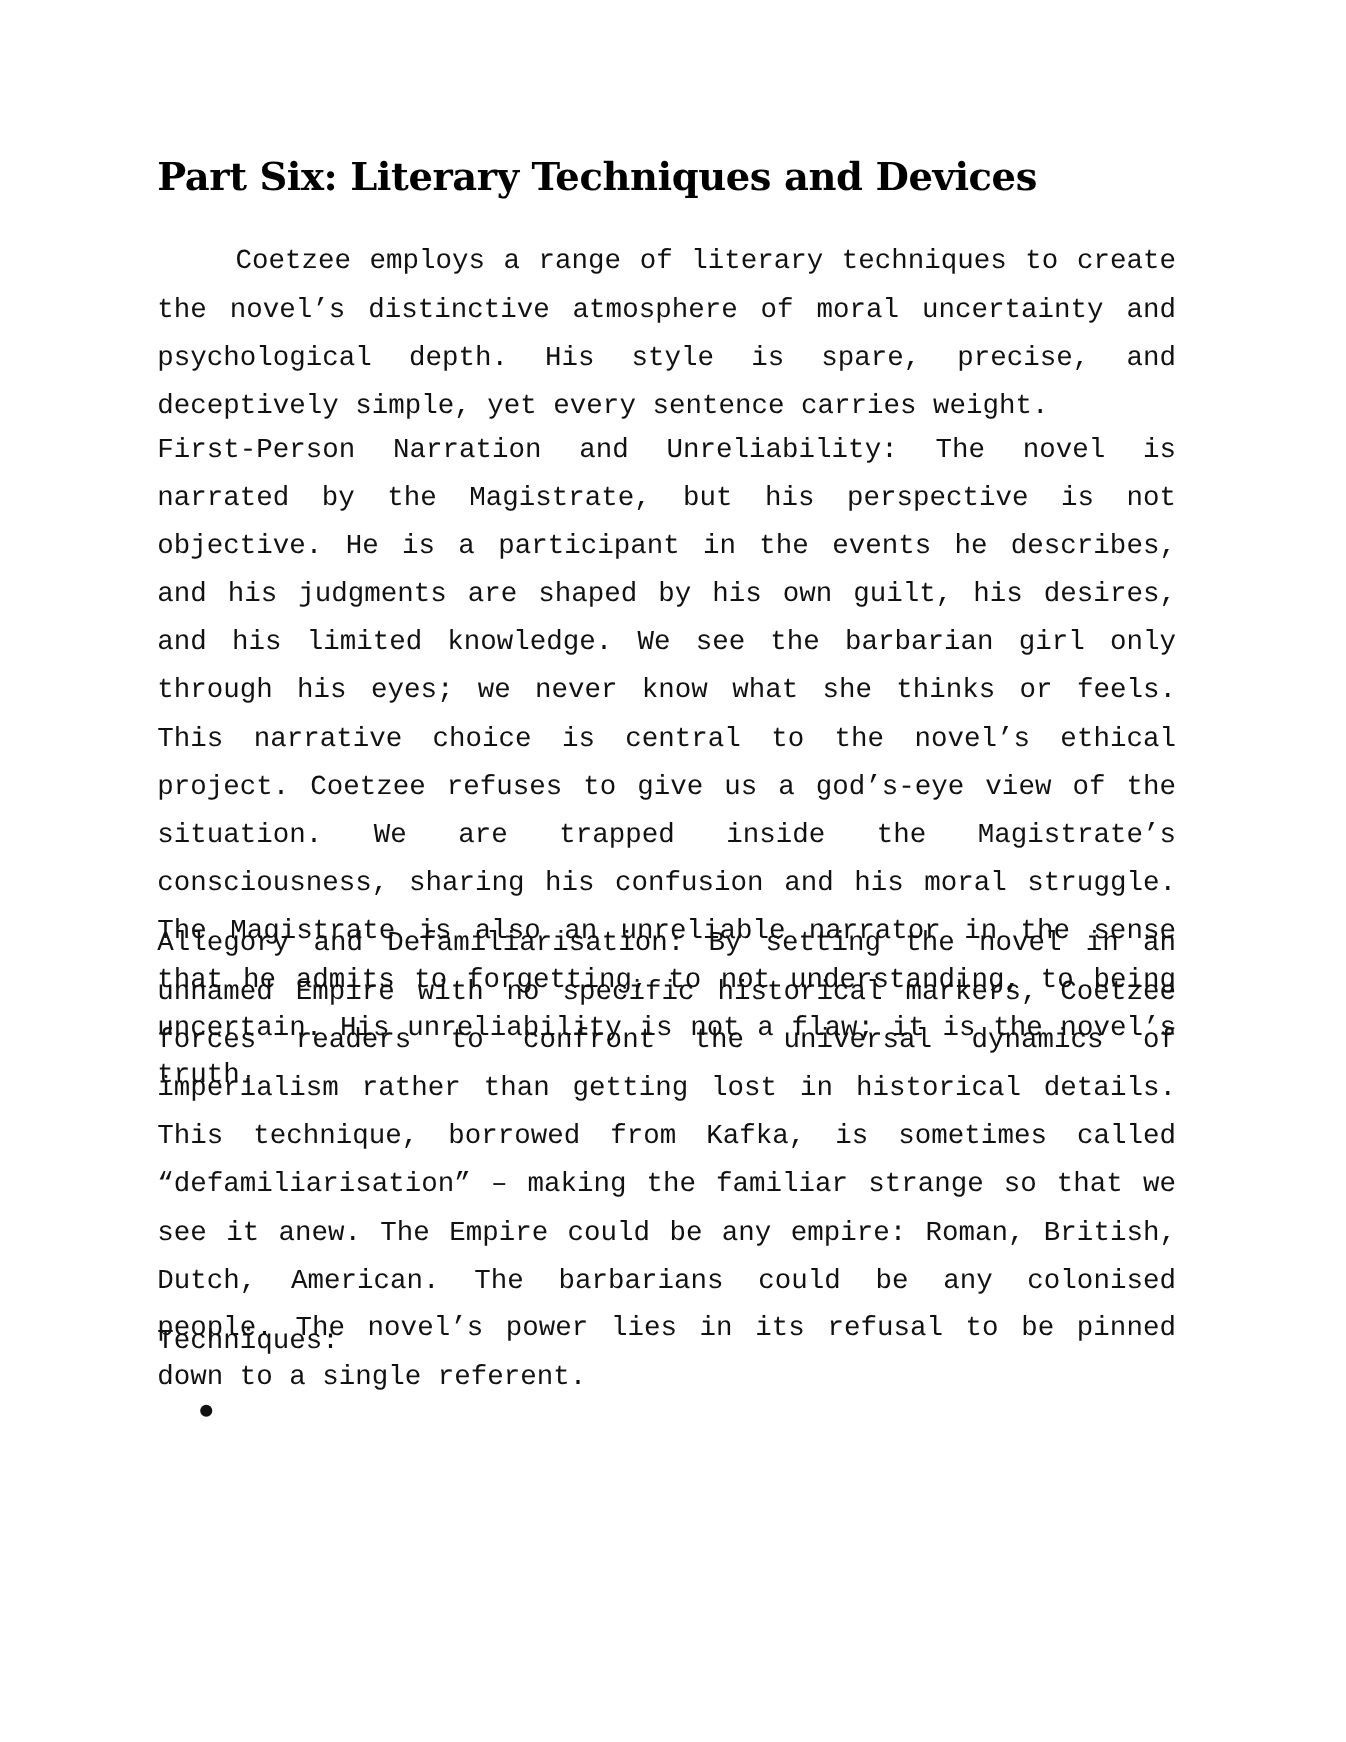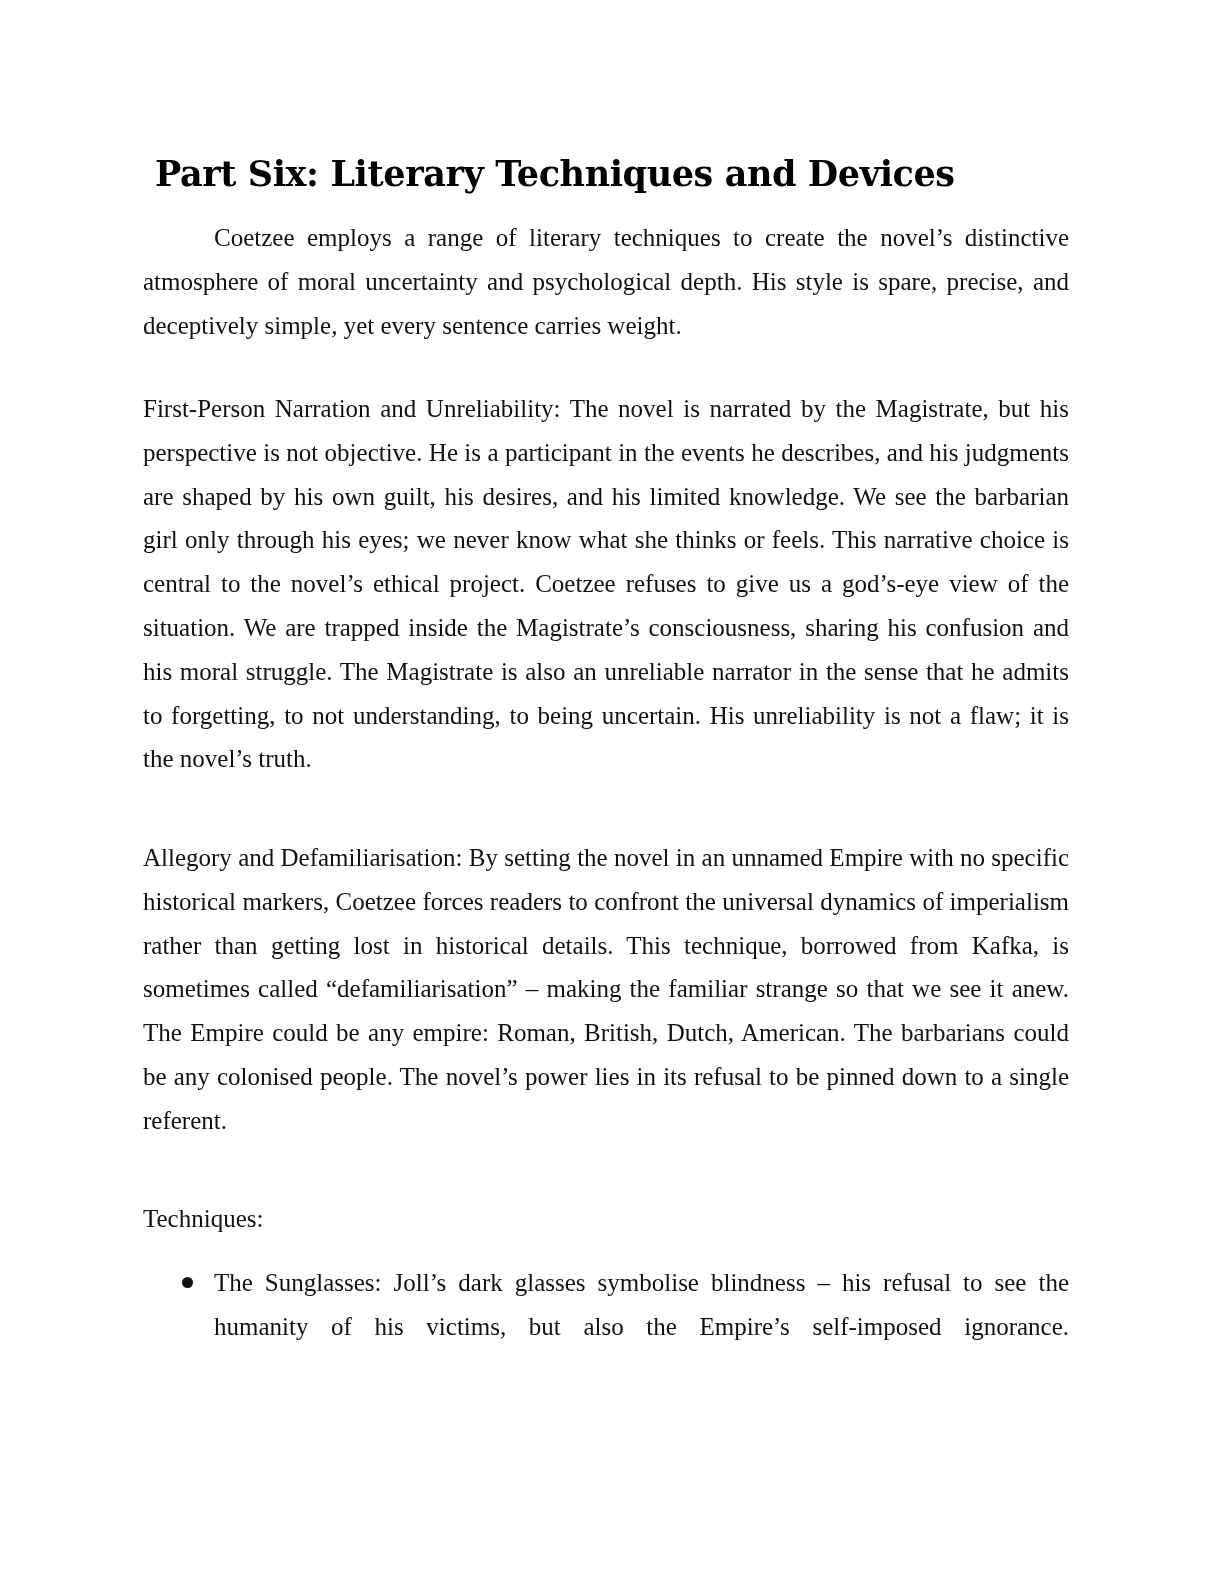--- a/index.html
+++ b/index.html
@@ -18,35 +18,35 @@
     .page {
       position: absolute;
       left: 143px;
       top: 0;
       width: 926px;
     }
     h1 {
       position: absolute;
       top: 138px;
       left: 0;
-      margin: 12px;
+      margin: 0;
       font-family: "DejaVu Serif", serif;
       font-weight: bold;
       font-size: 35px;
       line-height: 48px;
       letter-spacing: -0.4px;
       white-space: nowrap;
       color: #000;
     }
     .body-text {
       position: absolute;
       left: 0;
       width: 926px;
       margin: 0;
-      font-family: Liberation Serif, serif;
+      font-family: Liberation Mono, monospace;
       font-size: 25px;
       line-height: 43.8px;
       text-align: justify;
       color: #111;
     }
     .p-intro { top: 216px; text-indent: 71px; }
     .p-first { top: 387px; }
     .p-allegory { top: 836px; }
     .p-symbolism { top: 1197px; }
     .bullet-list {
@@ -88,16 +88,15 @@
 
   <p class="body-text p-first">First‑Person Narration and Unreliability: The novel is narrated by the Magistrate, but his perspective is not objective. He is a participant in the events he describes, and his judgments are shaped by his own guilt, his desires, and his limited knowledge. We see the barbarian girl only through his eyes; we never know what she thinks or feels. This narrative choice is central to the novel’s ethical project. Coetzee refuses to give us a god’s‑eye view of the situation. We are trapped inside the Magistrate’s consciousness, sharing his confusion and his moral struggle. The Magistrate is also an unreliable narrator in the sense that he admits to forgetting, to not understanding, to being uncertain. His unreliability is not a flaw; it is the novel’s truth.</p>
 
   <p class="body-text p-allegory">Allegory and Defamiliarisation: By setting the novel in an unnamed Empire with no specific historical markers, Coetzee forces readers to confront the universal dynamics of imperialism rather than getting lost in historical details. This technique, borrowed from Kafka, is sometimes called “defamiliarisation” – making the familiar strange so that we see it anew. The Empire could be any empire: Roman, British, Dutch, American. The barbarians could be any colonised people. The novel’s power lies in its refusal to be pinned down to a single referent.</p>
 
   <p class="body-text p-symbolism">Techniques:</p>
 
   <ul class="bullet-list">
     <li class="bullet-item">
       <span class="bullet-dot"></span>
-      <span>The Sunglasses: Joll’s dark glasses symbolise blindness – his refusal to see the humanity of his victims, but also the Empire’s self‑imposed ignorance.</span>
     </li>
   </ul>
 </div>
 
 </body></html>

